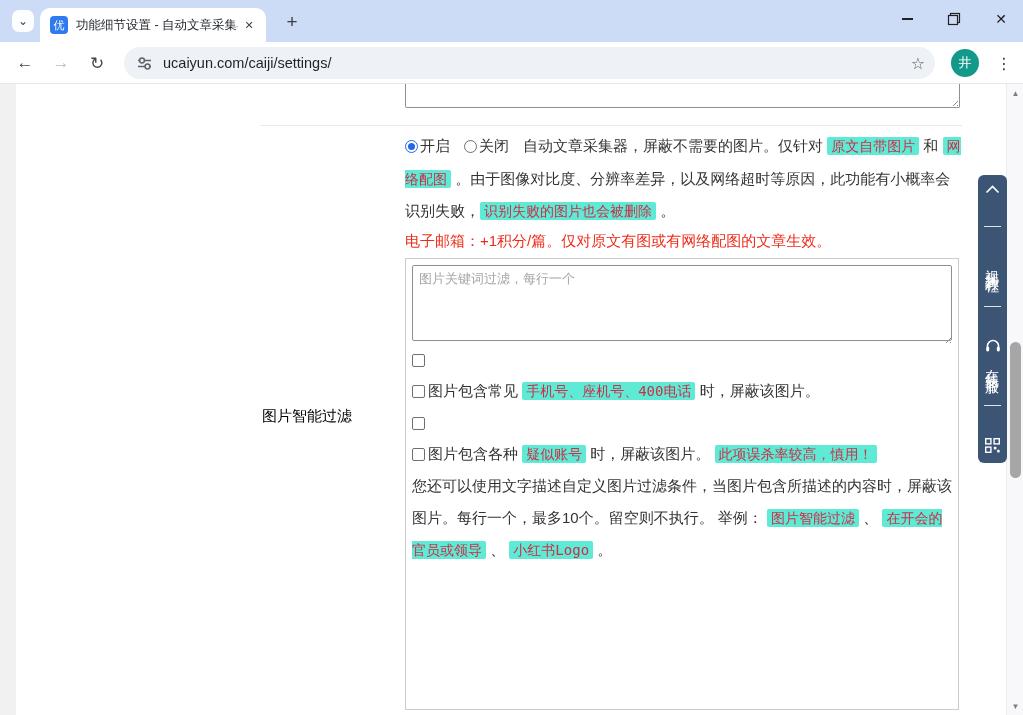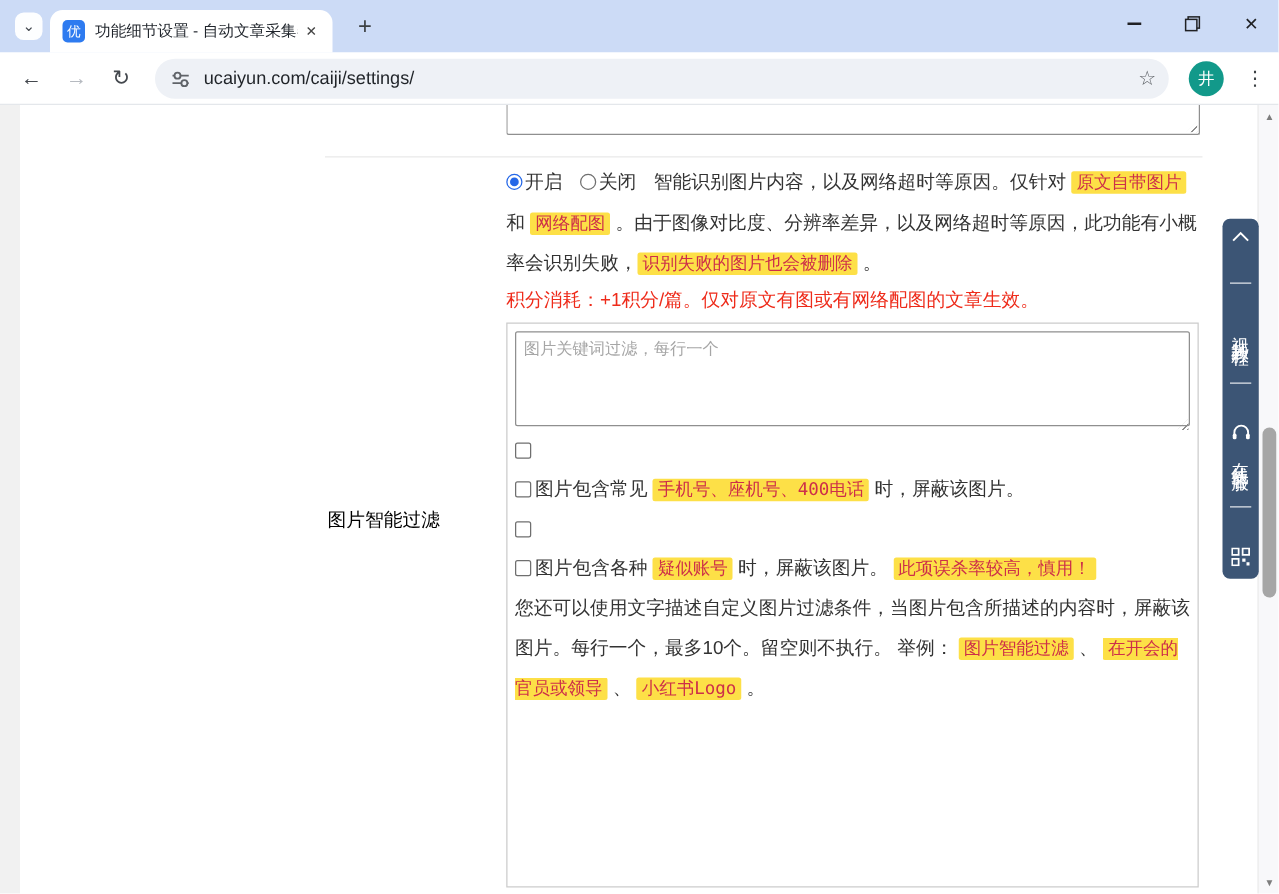--- a/index.html
+++ b/index.html
@@ -48,21 +48,21 @@
 
   .divider { position:absolute; left:260px; top:125px; width:702px; height:1px; background:#e9e9e9; }
 
   .para { position:absolute; left:405px; top:130px; width:557px; font-size:15px; line-height:31.5px; color:#333; }
   .radio { display:inline-block; width:13px; height:13px; border-radius:50%; vertical-align:-2px; position:relative; margin-right:2px; }
   .radio.on { border:1.5px solid #2467e8; }
   .radio.on::after { content:""; position:absolute; inset:2px; border-radius:50%; background:#2467e8; }
   .radio.off { border:1.5px solid #6f6f6f; background:#fff; }
   .rlabel { margin-right:14px; }
 
-  .chip { background:#fde047; color:#cd2f49; font-family:"DejaVu Sans Mono","Liberation Mono",monospace; font-size:14px;
+  .chip { background:#5eead4; color:#cd2f49; font-family:"DejaVu Sans Mono","Liberation Mono",monospace; font-size:14px;
     padding:1px 4px; border-radius:2px; }
 
   .credit { position:absolute; left:405px; top:225px; width:557px; font-size:15px; line-height:31px; color:#ee2b1a; }
 
   .gbox { position:absolute; left:405px; top:258px; width:554px; height:452px; border:1px solid #ccc; background:#fff;
     padding:6px 6px 0 6px; font-size:15px; color:#333; }
   .hint { line-height:28px; margin-bottom:3px; }
   .gbox textarea, .intextarea { width:100%; height:76px; border:1px solid #8f8f8f; border-radius:2px; resize:none;
     font-family:"Liberation Sans","DejaVu Sans",sans-serif; font-size:13px; padding:4px 6px; color:#333; outline:none; }
   .gbox textarea::placeholder { color:#a6a6a6; }
@@ -150,24 +150,24 @@
 
   <div class="page-strip"></div>
 
   <div class="ta ta-top">
     <div class="grip"></div>
   </div>
 
   <div class="divider"></div>
 
   <div class="para">
-    <span class="radio on"></span><span class="rlabel">开启</span><span class="radio off"></span><span class="rlabel">关闭</span><span><span>智能识别图片内容，以及网络超时等原因。仅针对 </span><span class="chip">原文自带图片</span><span> 和 </span><span class="chip">网络配图</span><span> 。由于图像对比度、分辨率差异，以及网络超时等原因，此功能有小概率会识别失败，</span><span class="chip">识别失败的图片也会被删除</span><span> 。</span></span>
-  </div>
-
-  <div class="credit">积分消耗：+1积分/篇。仅对原文有图或有网络配图的文章生效。</div>
+    <span class="radio on"></span><span class="rlabel">开启</span><span class="radio off"></span><span class="rlabel">关闭</span><span><span>自动文章采集器，屏蔽不需要的图片。仅针对 </span><span class="chip">原文自带图片</span><span> 和 </span><span class="chip">网络配图</span><span> 。由于图像对比度、分辨率差异，以及网络超时等原因，此功能有小概率会识别失败，</span><span class="chip">识别失败的图片也会被删除</span><span> 。</span></span>
+  </div>
+
+  <div class="credit">电子邮箱：+1积分/篇。仅对原文有图或有网络配图的文章生效。</div>
 
   <div class="gbox">
     <div class="ta-wrap">
       <textarea placeholder="图片关键词过滤，每行一个" style=""></textarea>
       <div class="grip"></div>
     </div>
     <div class="cbrow">
       <span class="cbox"></span>
     </div>
     <div class="cbrow">

